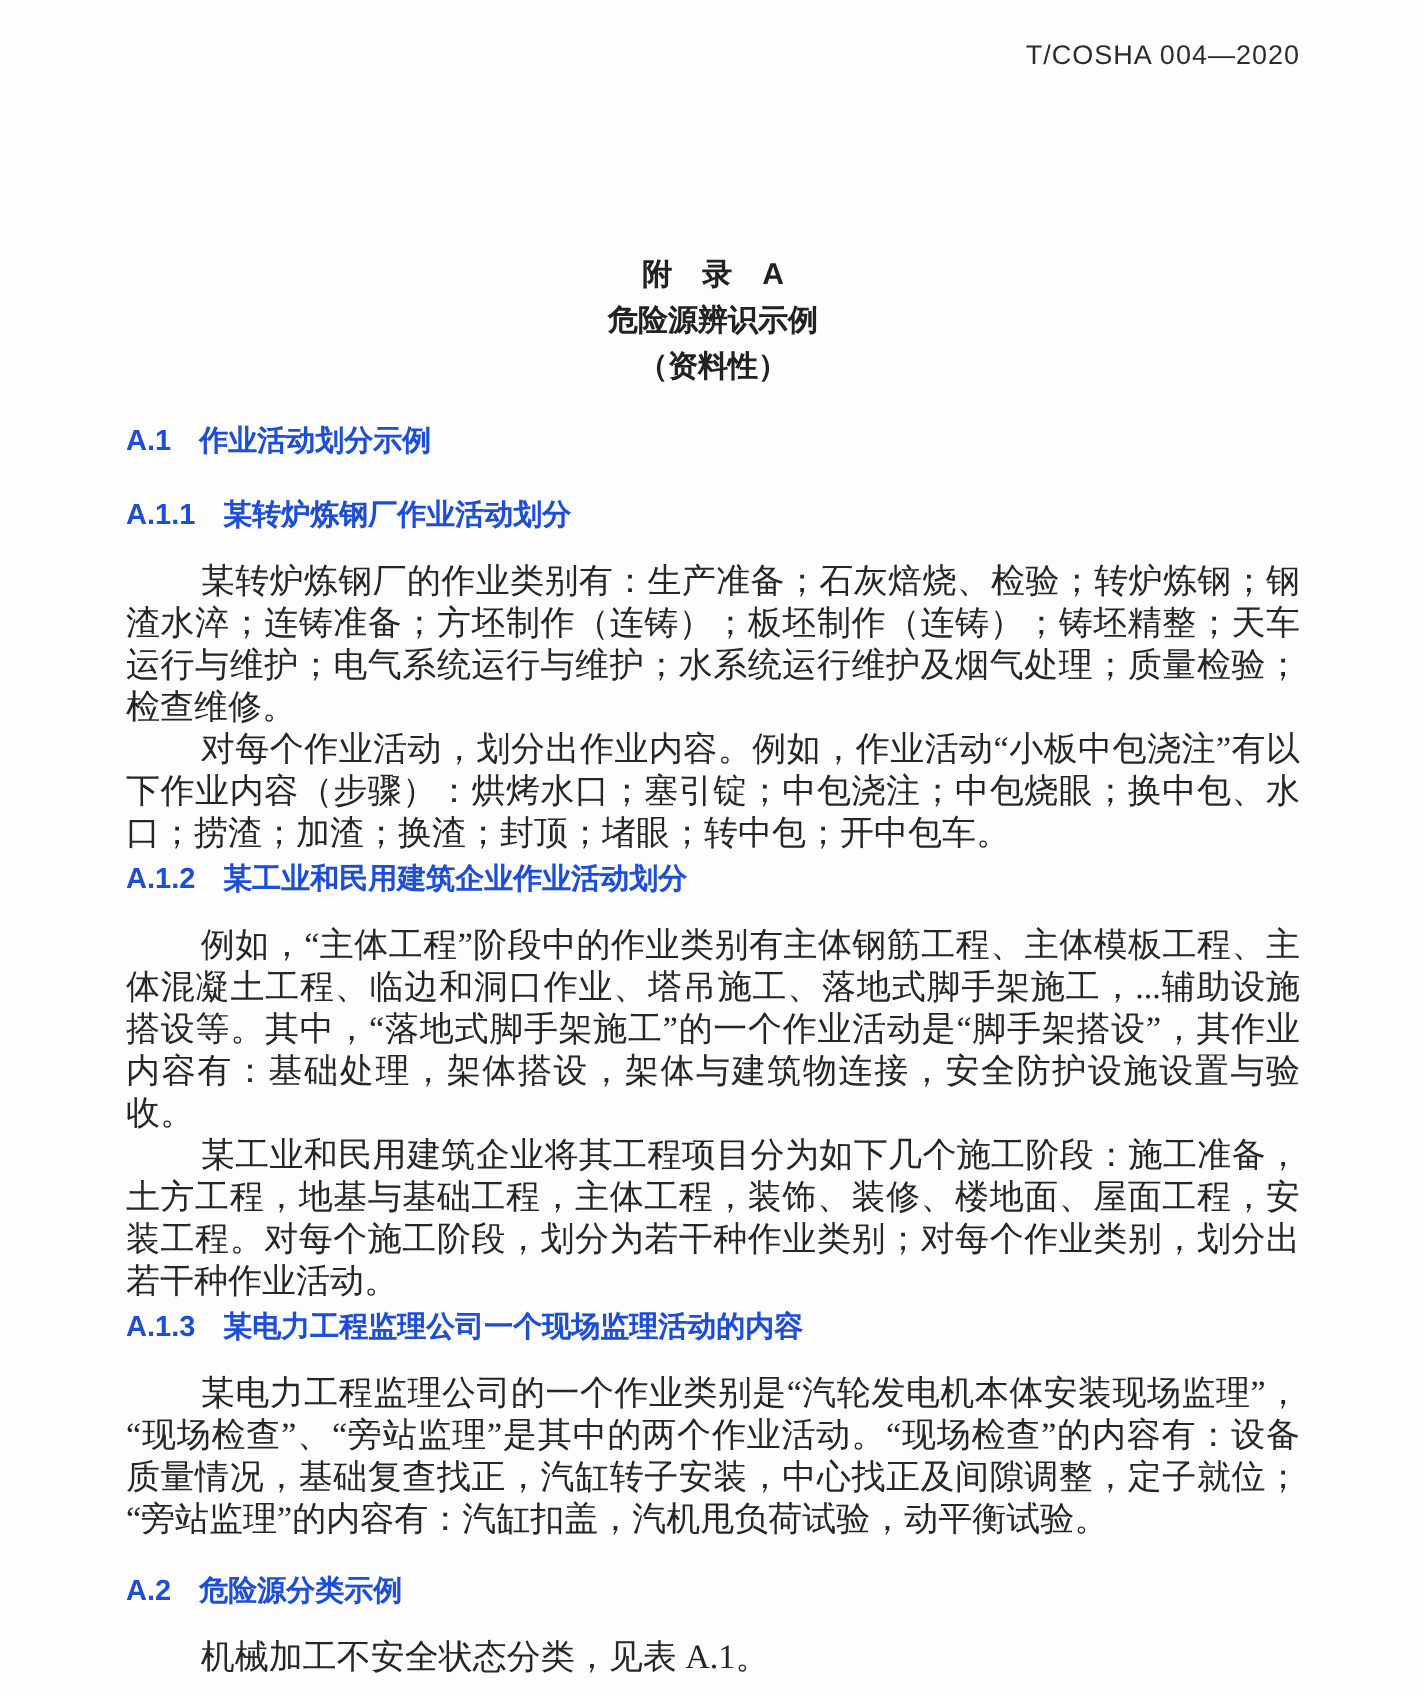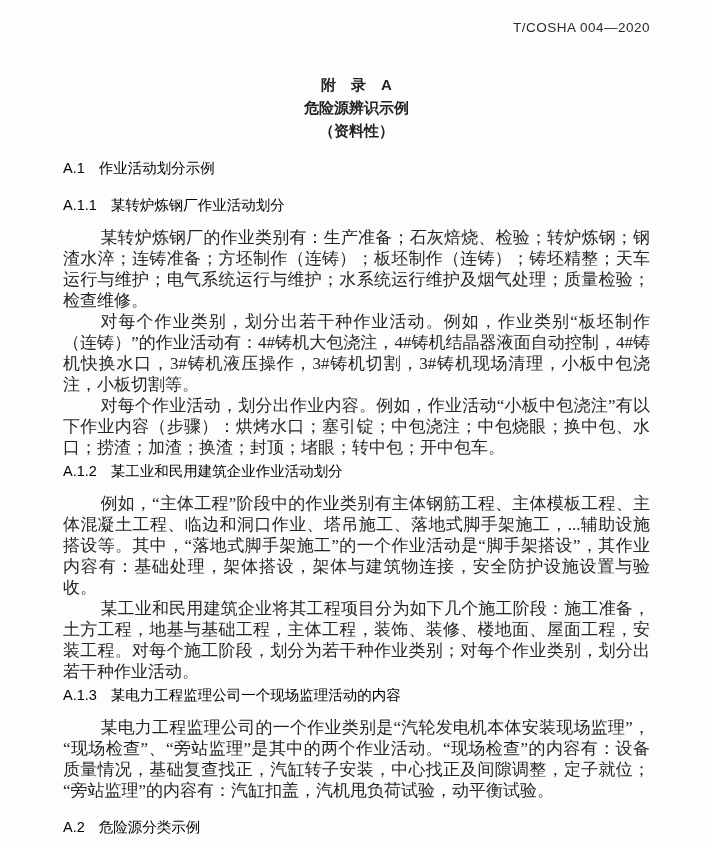--- a/index.html
+++ b/index.html
@@ -17,36 +17,36 @@
   }
   .doc-number {
     text-align: right;
     font-family: "Liberation Sans", "DejaVu Sans", sans-serif;
     font-size: 13.5px;
     line-height: 19px;
     letter-spacing: 0.5px;
     color: #2b2b2b;
   }
   .appendix {
-    margin-top: 36px;
+    margin-top: 89px;
     text-align: center;
     font-family: "Liberation Sans", "DejaVu Sans", sans-serif;
     font-weight: bold;
     color: #222;
   }
   .appendix-line {
     font-size: 15px;
     line-height: 23px;
   }
   .h1, .h2 {
     font-family: "Liberation Sans", "DejaVu Sans", sans-serif;
-    font-weight: normal;
+    font-weight: bold;
     font-size: 14.5px;
     line-height: 21px;
-    color: #000000;
+    color: #1d4ed8;
     white-space: nowrap;
   }
   .h1 { margin: 16px 0 0 0; }
   .h2 { margin: 3px 0 0 0; }
   .h1 + .h2 { margin-top: 16px; }
   .sec-num { display: inline-block; margin-right: 14px; }
   .para {
     margin: 0;
     font-size: 17px;
     line-height: 21px;
@@ -71,21 +71,20 @@
 
   <div class="h1">
     <span class="sec-num">A.1</span><span>作业活动划分示例</span>
   </div>
 
   <div class="h2">
     <span class="sec-num">A.1.1</span><span>某转炉炼钢厂作业活动划分</span>
   </div>
 
   <p class="para">某转炉炼钢厂的作业类别有：生产准备；石灰焙烧、检验；转炉炼钢；钢渣水淬；连铸准备；方坯制作（连铸）；板坯制作（连铸）；铸坯精整；天车运行与维护；电气系统运行与维护；水系统运行维护及烟气处理；质量检验；检查维修。</p>
-  <p class="para">对每个作业类别，划分出若干种作业活动。例如，作业类别“板坯制作（连铸）”的作业活动有：4#铸机大包浇注，4#铸机结晶器液面自动控制，4#铸机快换水口，3#铸机液压操作，3#铸机切割，3#铸机现场清理，小板中包浇注，小板切割等。</p>
   <p class="para">对每个作业活动，划分出作业内容。例如，作业活动“小板中包浇注”有以下作业内容（步骤）：烘烤水口；塞引锭；中包浇注；中包烧眼；换中包、水口；捞渣；加渣；换渣；封顶；堵眼；转中包；开中包车。</p>
 
   <div class="h2">
     <span class="sec-num">A.1.2</span><span>某工业和民用建筑企业作业活动划分</span>
   </div>
 
   <p class="para">例如，“主体工程”阶段中的作业类别有主体钢筋工程、主体模板工程、主体混凝土工程、临边和洞口作业、塔吊施工、落地式脚手架施工，...辅助设施搭设等。其中，“落地式脚手架施工”的一个作业活动是“脚手架搭设”，其作业内容有：基础处理，架体搭设，架体与建筑物连接，安全防护设施设置与验收。</p>
   <p class="para">某工业和民用建筑企业将其工程项目分为如下几个施工阶段：施工准备，土方工程，地基与基础工程，主体工程，装饰、装修、楼地面、屋面工程，安装工程。对每个施工阶段，划分为若干种作业类别；对每个作业类别，划分出若干种作业活动。</p>
 
   <div class="h2">

